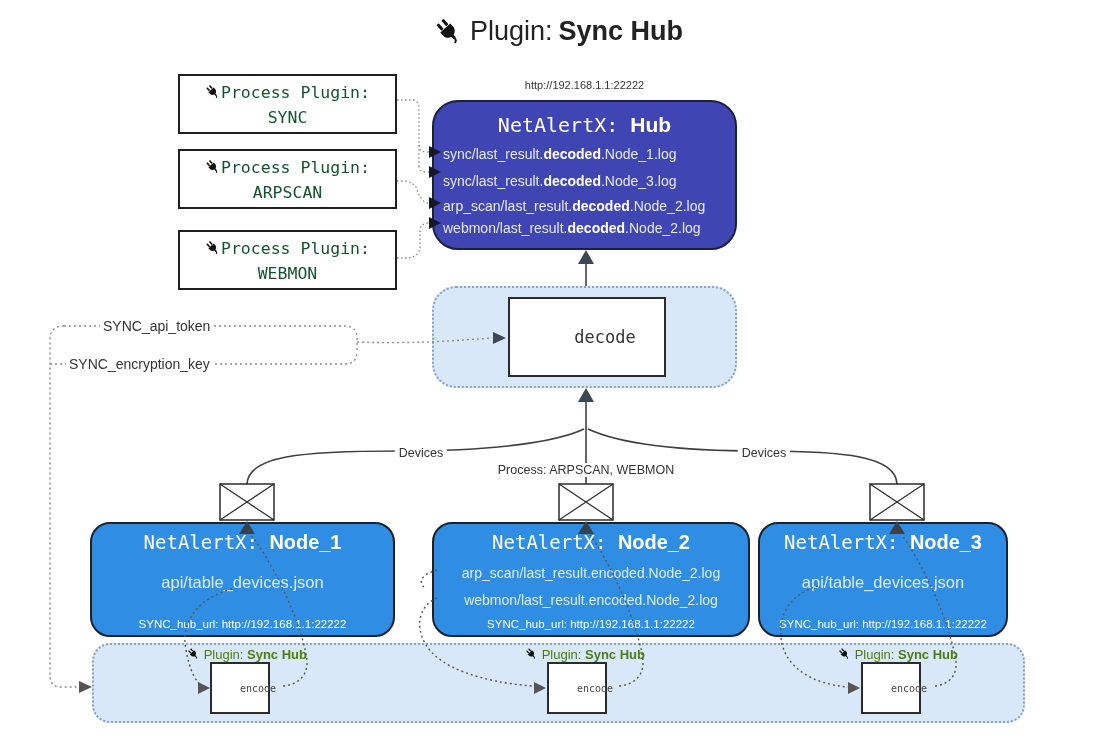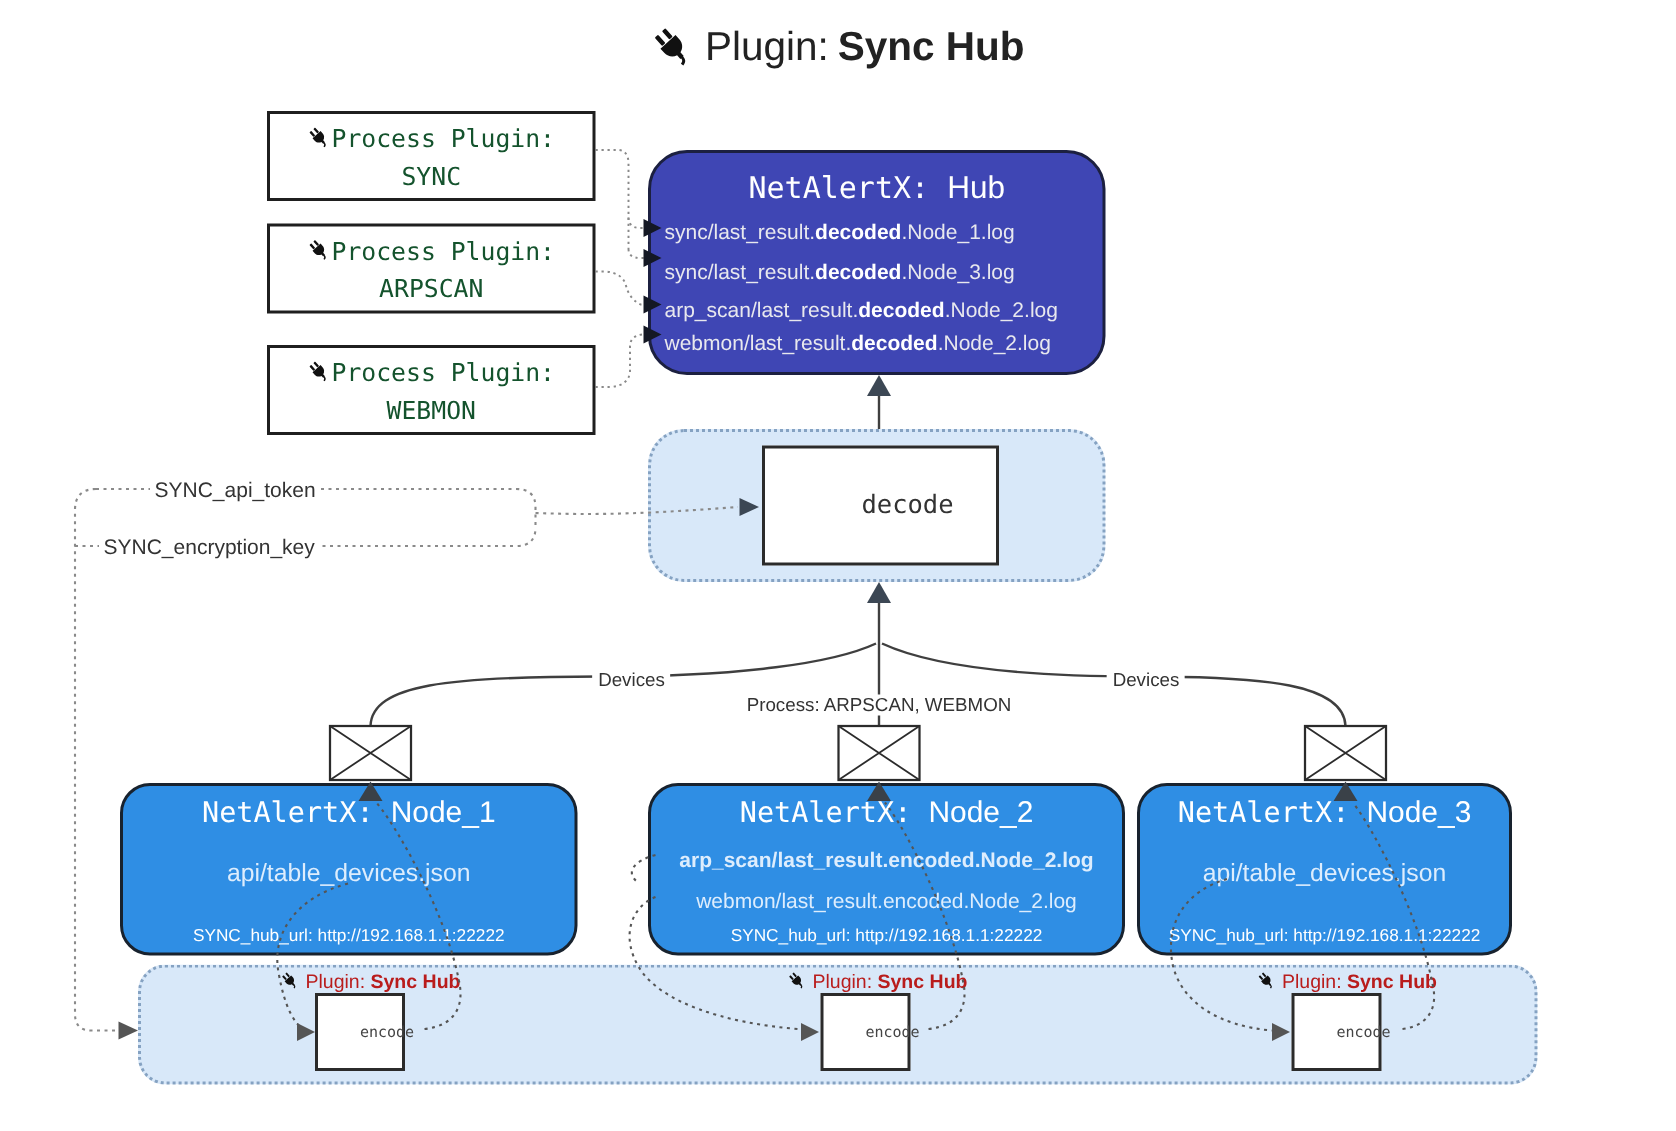--- a/index.html
+++ b/index.html
@@ -44,28 +44,28 @@
   .decode-box{left:508px;top:297px;width:158px;height:80px;font-size:17px;}
 
   .cfg-label{background:#fff;padding:0 3px;font-size:14px;color:#333;white-space:nowrap;}
   .edge-label{background:#fff;padding:0 4px;font-size:12.5px;color:#333;white-space:nowrap;
               transform:translate(-50%,-50%);}
 
   
   .node{top:522px;height:115px;background:#2f8ee4;border:2.5px solid #18222e;border-radius:20px;
         box-sizing:border-box;color:#fff;}
   .node-title{position:absolute;left:0;right:0;top:7px;text-align:center;font-size:19px;color:#fff;}
-  .node-title .bold-name,.hub-title .bold-name{font-weight:normal;font-size:1.05em;}
+  .node-title .bold-name,.hub-title .bold-name{font-weight:bold;font-size:1.05em;}
   .node-line{position:absolute;left:0;right:0;text-align:center;color:#ddedfd;white-space:nowrap;}
   .node-url{position:absolute;left:0;right:0;bottom:5px;text-align:center;font-size:11.5px;color:#fff;white-space:nowrap;}
 
   
   .encode-zone{left:92px;top:643px;width:933px;height:80px;border-radius:18px;}
   .encode-box{top:662px;width:60px;height:52px;font-size:10px;color:#444;text-align:right;}
-  .enc-label{transform:translate(-50%,-50%);font-size:13px;color:#b91c1c;white-space:nowrap;}
+  .enc-label{transform:translate(-50%,-50%);font-size:13px;color:#4d7c0f;white-space:nowrap;}
   .enc-label .plug{font-size:13px;}
 </style>
 </head>
 <body>
 
 <div id="canvas">
 
   <svg class="layer" id="svg-under">
 
     <g stroke="#3f3f3f" stroke-width="1.6" fill="none">
@@ -100,20 +100,21 @@
             <rect x="13.4" y="1.2" width="2.4" height="6" rx="0.6"></rect>
             <path d="M6.6 7.6h10.8v3.2c0 2.6-1.8 4.8-4.2 5.4v2.6h-2.4v-2.6c-2.4-.6-4.2-2.8-4.2-5.4z"></path>
             <path d="M12.8 18.4c.1 2.6-.9 3.6-3.1 4l-.4-1.5c1.6-.3 2.1-.9 2-2.5z"></path>
           </g>
         </svg>
       </span>
     <span>Plugin: </span>
     <b>Sync Hub</b>
   </div>
 
+  <div class="ui hub-url">http://192.168.1.1:22222</div>
   <div class="ui hub">
     <div class="hub-title">
       <span class="mono">NetAlertX: </span><span class="bold-name">Hub</span>
     </div>
     <div class="hub-line" style="top:44px;">
       <span>sync/last_result.</span><b>decoded</b><span>.Node_1.log</span>
     </div>
     <div class="hub-line" style="top:71px;">
       <span>sync/last_result.</span><b>decoded</b><span>.Node_3.log</span>
     </div>
@@ -162,32 +163,32 @@
   <div class="ui blue-zone decode-zone"></div>
   <div class="ui white-box decode-box">decode</div>
 
   <div class="ui cfg-label" style="left:100px;top:318px;">SYNC_api_token</div>
   <div class="ui cfg-label" style="left:66px;top:356px;">SYNC_encryption_key</div>
 
   <div class="ui edge-label" style="left:421px;top:453px;">Devices</div>
   <div class="ui edge-label" style="left:586px;top:470px;">Process: ARPSCAN, WEBMON</div>
   <div class="ui edge-label" style="left:764px;top:453px;">Devices</div>
 
-  <div class="ui node" style="left:80px;width:305px;">
+  <div class="ui node" style="left:90px;width:305px;">
     <div class="node-title">
       <span class="mono">NetAlertX: </span><span class="bold-name">Node_1</span>
     </div>
     <div class="node-line" style="top:49px;font-size:16.5px;">api/table_devices.json</div>
     <div class="node-url">SYNC_hub_url: http://192.168.1.1:22222</div>
   </div>
   <div class="ui node" style="left:432px;width:318px;padding-left:26px;">
     <div class="node-title">
       <span class="mono">NetAlertX: </span><span class="bold-name">Node_2</span>
     </div>
-    <div class="node-line" style="top:41px;font-size:14px;font-weight:bold;">arp_scan/last_result.encoded.Node_2.log</div>
+    <div class="node-line" style="top:41px;font-size:14px;">arp_scan/last_result.encoded.Node_2.log</div>
     <div class="node-line" style="top:68px;font-size:14px;">webmon/last_result.encoded.Node_2.log</div>
     <div class="node-url">SYNC_hub_url: http://192.168.1.1:22222</div>
   </div>
   <div class="ui node" style="left:758px;width:250px;">
     <div class="node-title">
       <span class="mono">NetAlertX: </span><span class="bold-name">Node_3</span>
     </div>
     <div class="node-line" style="top:49px;font-size:16.5px;">api/table_devices.json</div>
     <div class="node-url">SYNC_hub_url: http://192.168.1.1:22222</div>
   </div>

